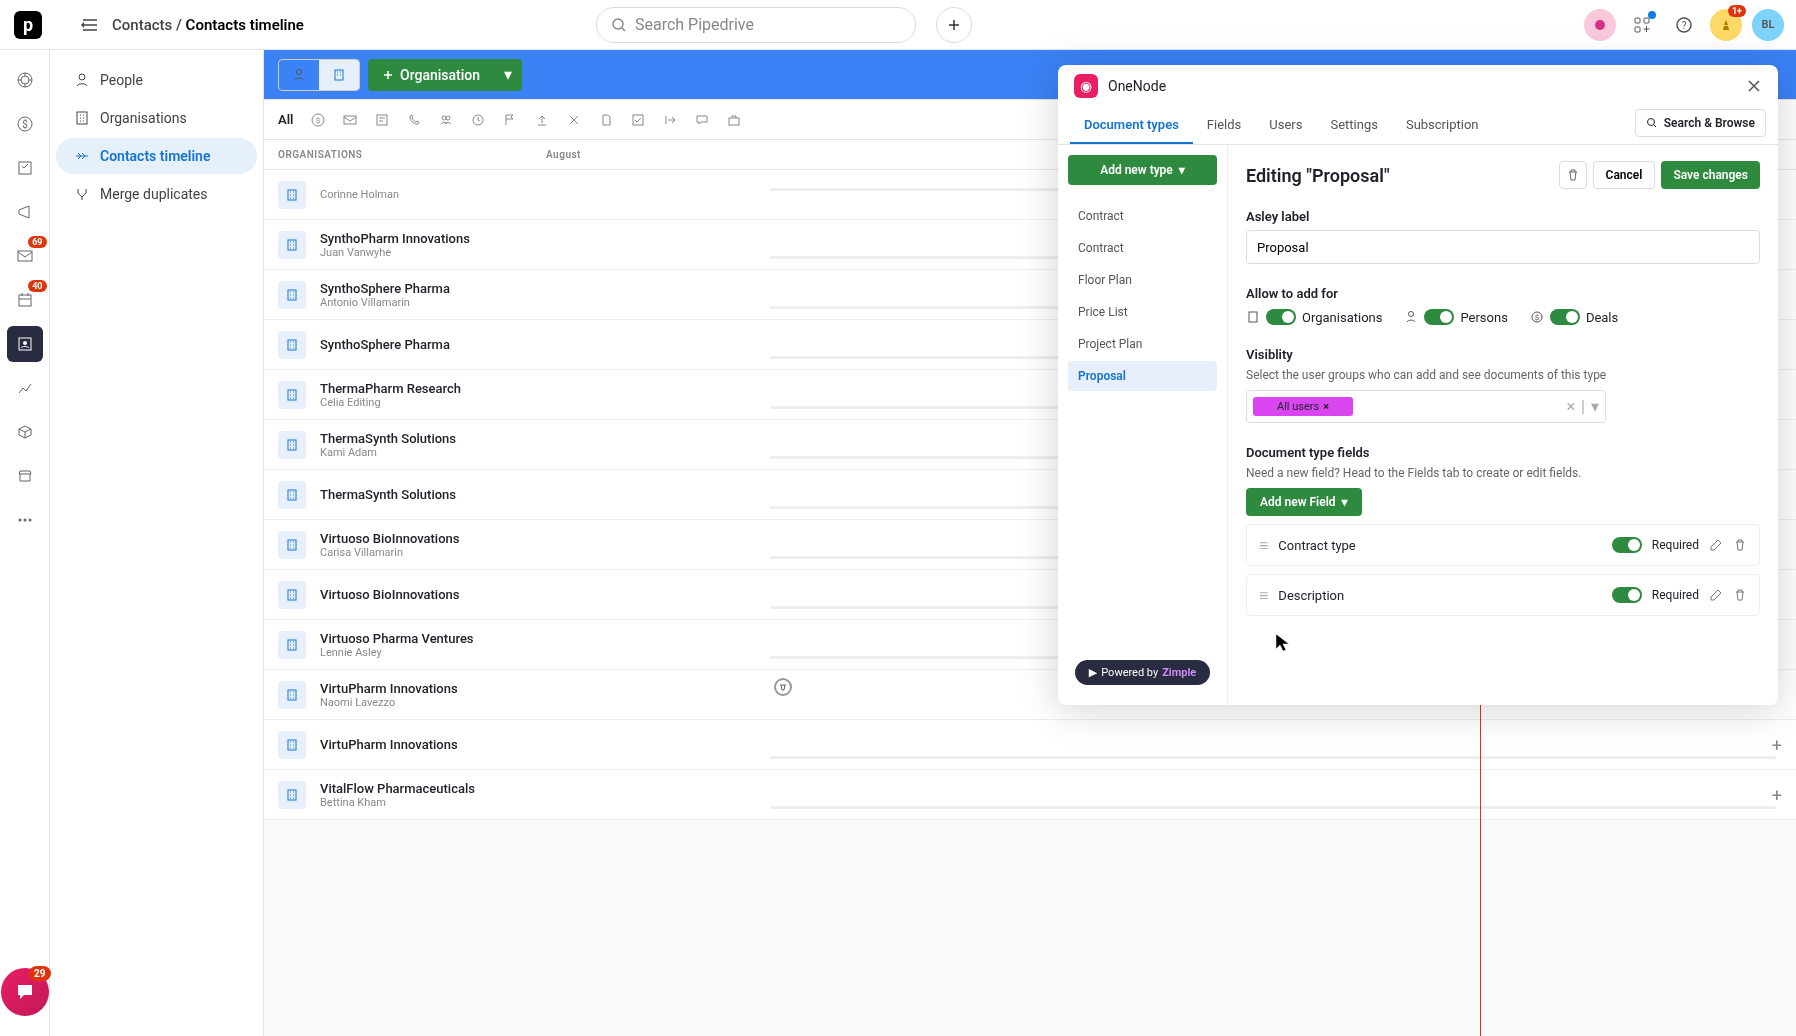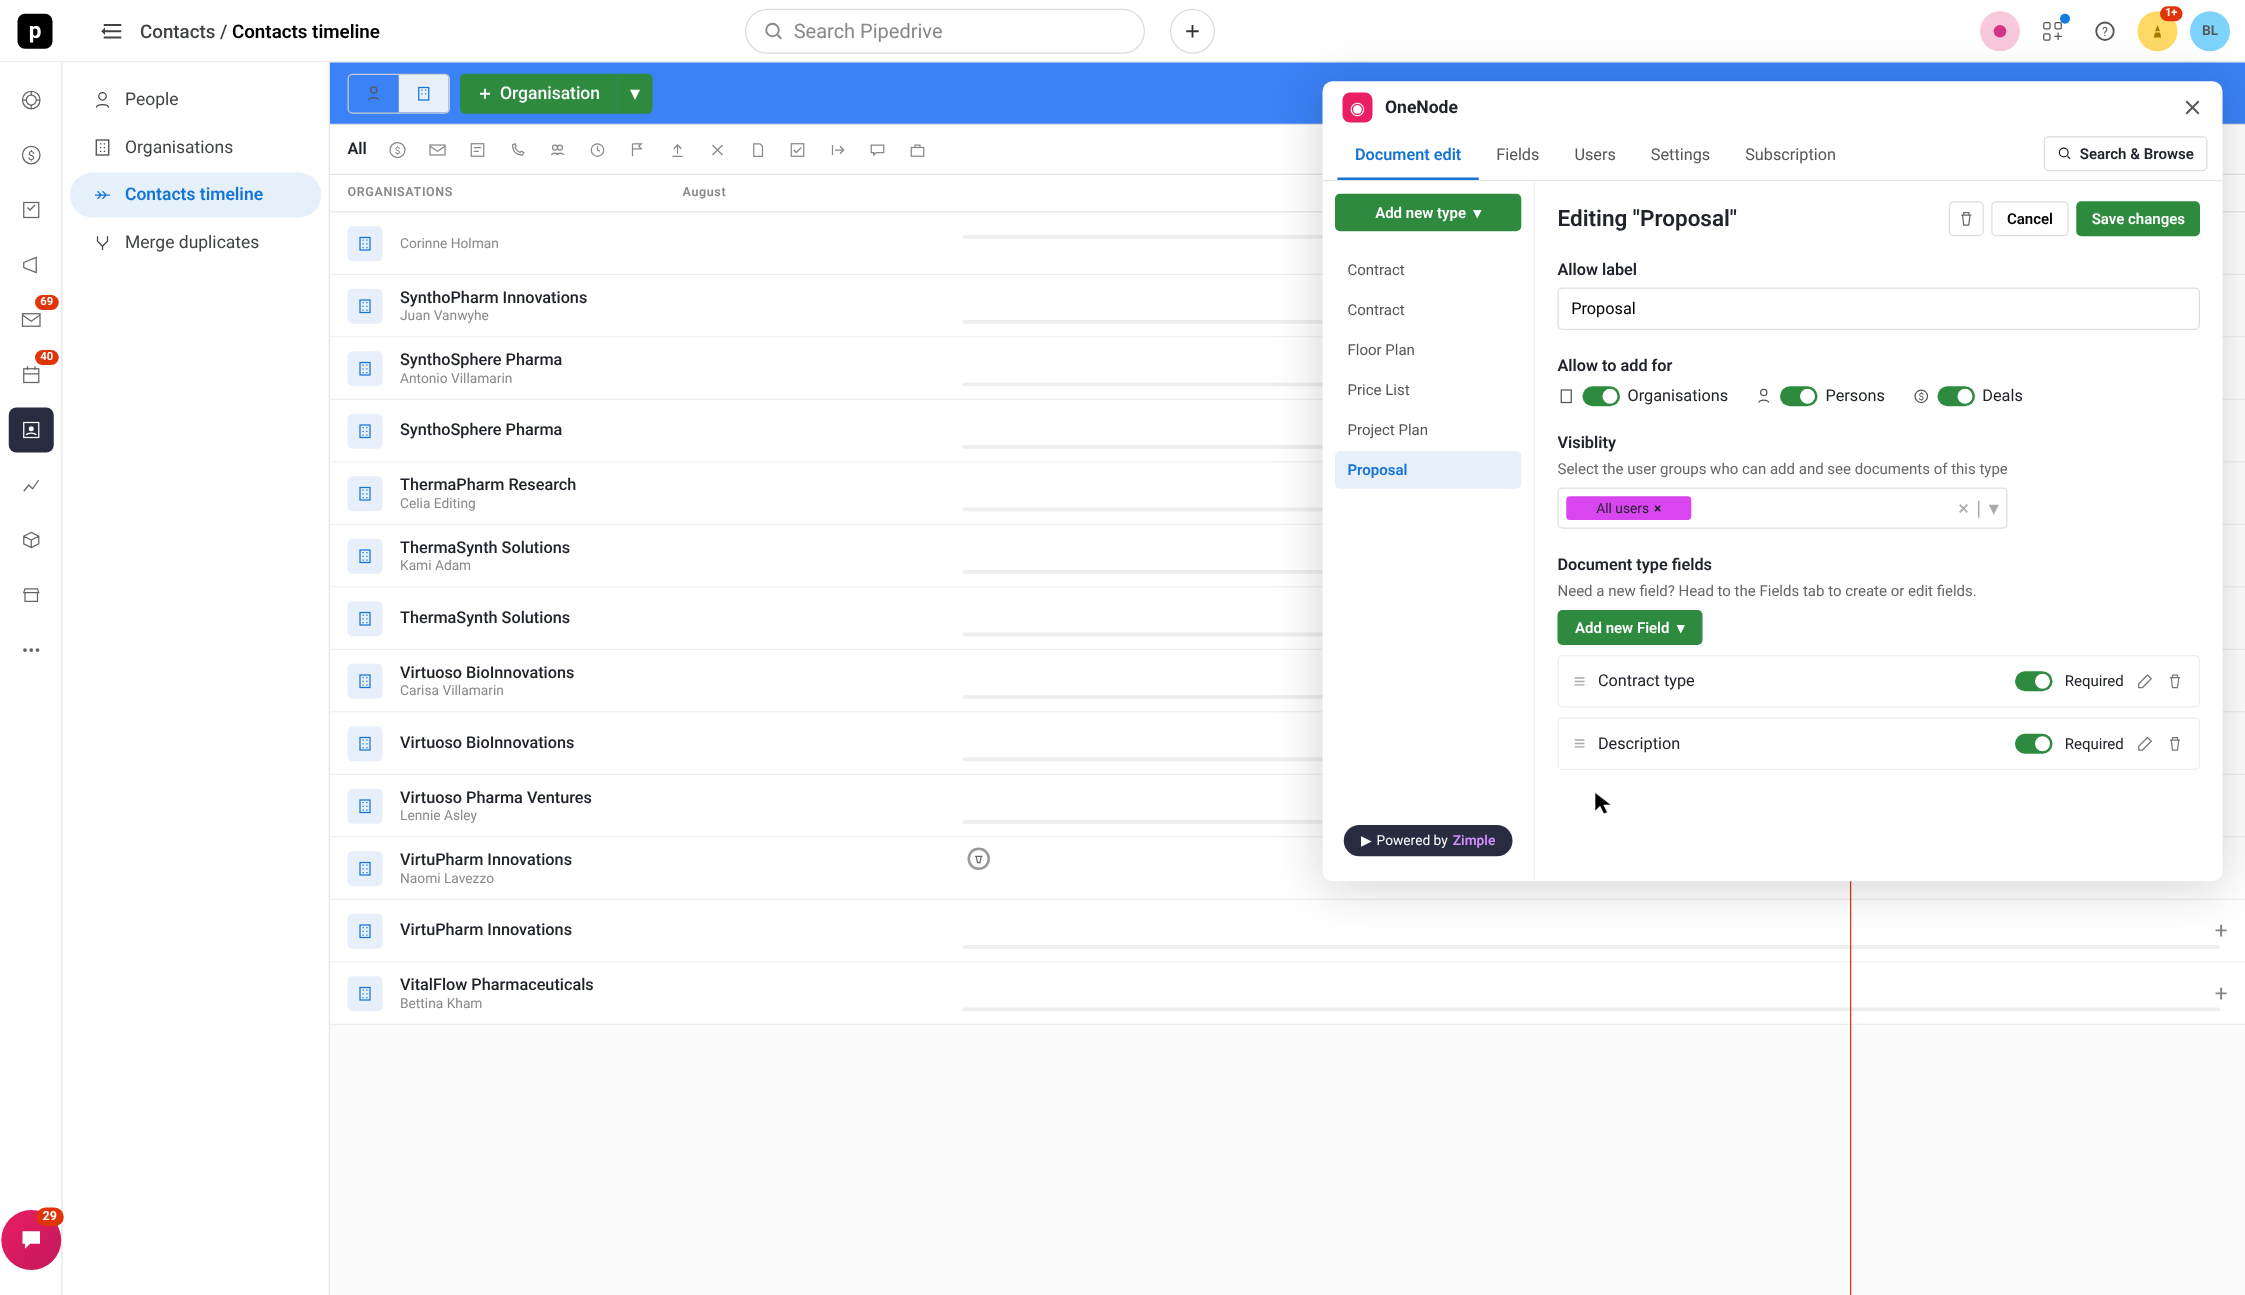--- a/index.html
+++ b/index.html
@@ -64,21 +64,21 @@
     .timeline-bar.short { left: 506px; right: 520px; top: 18px; }
     .timeline-pin { position: absolute; left: 510px; top: 8px; width: 18px; height: 18px; border: 2px solid #999; border-radius: 50%; background: #fff; display: flex; align-items: center; justify-content: center; font-size: 10px; }
     .plus-btn { position: absolute; right: 14px; top: 50%; transform: translateY(-50%); color: #888; font-size: 18px; cursor: pointer; }
     .red-line { position: absolute; left: 1216px; top: 0; bottom: 0; width: 1px; background: #e0350b; z-index: 2; }
     .red-line::before { content: ''; position: absolute; top: -1px; left: -3px; width: 7px; height: 7px; border-radius: 50%; background: #e0350b; }
     
     
     .modal { position: absolute; top: 65px; right: 18px; width: 720px; background: #fff; border-radius: 8px; box-shadow: 0 4px 40px rgba(0,0,0,0.18); z-index: 100; }
     .modal-head { height: 42px; display: flex; align-items: center; padding: 0 16px; gap: 10px; }
     .modal-logo { width: 24px; height: 24px; background: #e91e63; border-radius: 6px; display: flex; align-items: center; justify-content: center; color: #fff; font-size: 14px; }
-    .modal-title { font-weight: 700; font-size: 14px; }
+    .modal-title { font-weight: 400; font-size: 14px; }
     .modal-close { margin-left: auto; cursor: pointer; color: #555; }
     .modal-tabs { display: flex; border-bottom: 1px solid #e5e5e5; padding: 0 12px; position: relative; }
     .modal-tab { padding: 10px 14px; font-size: 13px; color: #555; cursor: pointer; }
     .modal-tab.active { color: #1474d4; font-weight: 600; border-bottom: 2px solid #1474d4; }
     .search-browse { margin-left: auto; display: flex; align-items: center; gap: 6px; border: 1px solid #ddd; border-radius: 4px; height: 28px; padding: 0 10px; font-size: 12px; font-weight: 600; cursor: pointer; margin-bottom: 6px; align-self: center; }
     
     .modal-body { display: flex; min-height: 560px; }
     .modal-left { width: 170px; border-right: 1px solid #eee; padding: 10px; display: flex; flex-direction: column; }
     .add-type-btn { background: #2d8a3e; color: #fff; height: 30px; border-radius: 4px; display: flex; align-items: center; justify-content: center; gap: 6px; font-size: 12px; font-weight: 600; cursor: pointer; }
     .type-list { margin-top: 16px; display: flex; flex-direction: column; gap: 2px; }
@@ -584,21 +584,21 @@
   <div class="modal-head">
     <div class="modal-logo">◉</div>
     <span class="modal-title">OneNode</span>
     <span class="modal-close">
       <svg width="16" height="16" viewBox="0 0 16 16">
           <path d="M3 3l10 10M13 3L3 13" stroke="#555" stroke-width="1.5"></path>
         </svg>
     </span>
   </div>
   <div class="modal-tabs">
-    <div class="modal-tab active">Document edit</div>
+    <div class="modal-tab active">Document types</div>
     <div class="modal-tab">Fields</div>
     <div class="modal-tab">Users</div>
     <div class="modal-tab">Settings</div>
     <div class="modal-tab">Subscription</div>
     <div class="search-browse">
       <svg width="12" height="12" viewBox="0 0 12 12">
           <circle cx="5" cy="5" r="3.5" stroke="currentColor" fill="none"></circle>
           <path d="M8 8l2 2" stroke="currentColor"></path>
         </svg>
       <span>Search &amp; Browse</span>
@@ -632,21 +632,21 @@
             <svg width="14" height="14" viewBox="0 0 14 14">
                 <path d="M3 4h8M5 4V2h4v2M4 4l1 8h4l1-8" stroke="currentColor" fill="none"></path>
               </svg>
           </div>
           <button class="btn-outline">Cancel</button>
           <button class="btn-save">Save changes</button>
         </div>
       </div>
 
       <div class="section">
-        <label class="form-label">Allow label</label>
+        <label class="form-label">Asley label</label>
         <input class="form-input" value="Proposal" style="">
       </div>
 
       <div class="section">
         <label class="form-label">Allow to add for</label>
         <div class="allow-row">
           <div class="allow-item">
             <svg width="14" height="14" viewBox="0 0 14 14">
                 <rect x="3" y="2" width="8" height="10" stroke="#555" fill="none"></rect>
               </svg>

